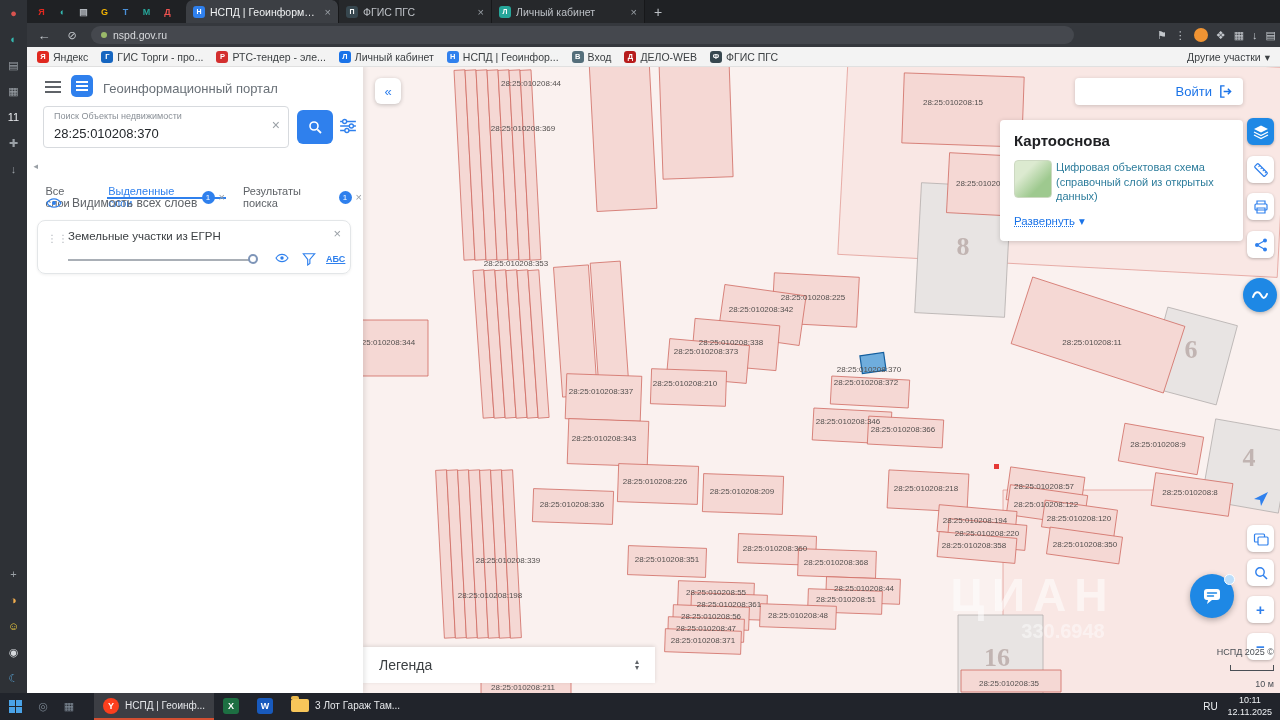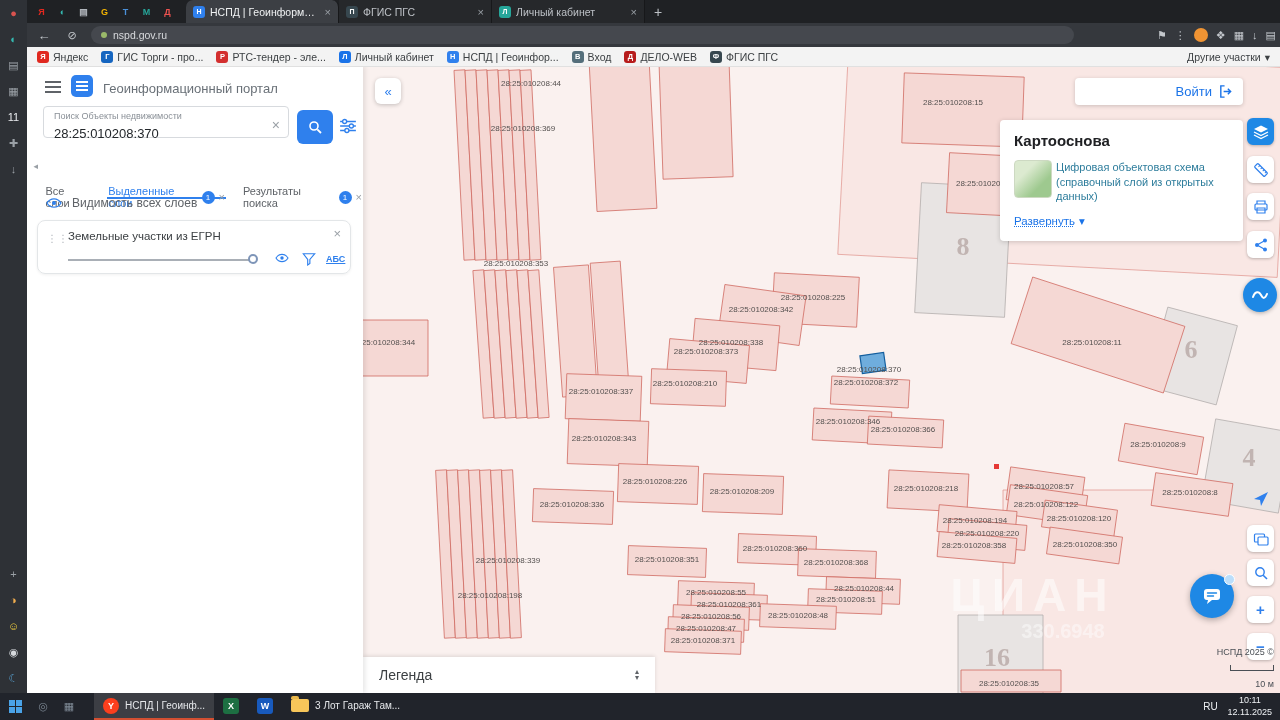--- a/index.html
+++ b/index.html
@@ -32,21 +32,21 @@
   .bm{display:inline-flex;align-items:center;gap:4px;color:#3c4043;font-size:10.5px;white-space:nowrap;}
   .bm-dot{width:12px;height:12px;border-radius:3px;color:#fff;font-size:7.5px;line-height:12px;text-align:center;font-weight:700;flex:none;}
   #other-bm{margin-left:auto;margin-right:10px;display:flex;gap:4px;align-items:center;color:#3c4043;font-size:10.5px;}
   
   #app{position:absolute;left:27px;top:66px;right:0;bottom:27px;background:#fff;z-index:10;}
   #left-panel{position:absolute;left:0;top:0;width:336px;height:100%;background:#fff;z-index:5;box-shadow:2px 0 5px rgba(0,0,0,.10);}
   #hamburger{position:absolute;left:18px;top:15px;width:16px;height:2px;background:#5f6368;box-shadow:0 5px 0 #5f6368,0 10px 0 #5f6368;}
   #logo{position:absolute;left:44px;top:9px;width:22px;height:22px;border-radius:5px;background:#2f80ed;}
   #logo:before{content:"";position:absolute;left:5px;top:6px;width:12px;height:2px;background:#fff;box-shadow:0 4px 0 #fff,0 8px 0 #fff;}
   #panel-title{position:absolute;left:76px;top:15px;font-size:13px;color:#697077;}
-  #search-box{position:absolute;left:16px;top:40px;width:246px;height:32px;border:1px solid #d7dade;border-radius:4px;box-sizing:border-box;}
+  #search-box{position:absolute;left:16px;top:40px;width:246px;height:42px;border:1px solid #d7dade;border-radius:4px;box-sizing:border-box;}
   #search-label{position:absolute;left:10px;top:4px;font-size:9px;color:#8a9097;}
   #search-value{position:absolute;left:10px;top:19px;font-size:13px;color:#23272b;}
   #search-clear{position:absolute;right:8px;top:10px;font-size:14px;color:#9aa0a6;}
   #search-btn{position:absolute;left:270px;top:44px;width:36px;height:34px;background:#2f80ed;border-radius:6px;display:flex;align-items:center;justify-content:center;}
   #filters-btn{position:absolute;left:312px;top:51px;width:20px;height:20px;}
   #panel-tabs{position:absolute;left:0;top:86px;width:100%;height:28px;display:flex;align-items:stretch;}
   #tab-prev{width:18px;display:flex;align-items:center;justify-content:center;color:#9aa0a6;font-size:9px;}
   #ptab-row{display:flex;gap:16px;margin-top:45px;}
   .ptab2{display:flex;align-items:center;gap:4px;font-size:11px;color:#5f6368;border-bottom:2px solid transparent;padding:0 1px;}
   .ptab2.active{color:#2f80ed;border-bottom-color:#2f80ed;}
@@ -76,21 +76,21 @@
   .wm2{font-size:20px;fill:#ffffff;opacity:.45;font-weight:700;text-anchor:middle;}
   #collapse-btn{position:absolute;left:12px;top:12px;width:26px;height:26px;background:#fff;border-radius:6px;box-shadow:0 1px 4px rgba(0,0,0,.22);color:#2f80ed;font-size:13px;display:flex;align-items:center;justify-content:center;}
   #login-btn{position:absolute;left:712px;top:12px;width:168px;height:27px;background:#fff;border-radius:4px;box-shadow:0 1px 4px rgba(0,0,0,.18);display:flex;align-items:center;justify-content:flex-end;padding:0 10px;gap:6px;color:#1a73e8;font-size:13px;box-sizing:border-box;}
   #basemap-card{position:absolute;left:637px;top:54px;width:243px;background:#fff;border-radius:4px;box-shadow:0 1px 5px rgba(0,0,0,.18);padding:12px 14px;box-sizing:border-box;}
   #bm-title{font-size:15px;font-weight:700;color:#202124;}
   #bm-row{display:flex;gap:4px;margin-top:11px;}
   #bm-thumb{width:36px;height:36px;border-radius:4px;flex:none;background:linear-gradient(135deg,#dcead0 30%,#9ec98f 70%);border:1px solid #cdd9c2;}
   #bm-text{font-size:11px;color:#2e7d9c;line-height:1.32;}
   #bm-expand{margin-top:10px;font-size:11.5px;color:#1a73e8;display:inline-flex;gap:4px;align-items:center;}
   #bm-expand .lbl{text-decoration:underline dotted;}
-  #legend{position:absolute;left:0;bottom:0;width:292px;height:36px;background:#fff;box-shadow:0 -1px 4px rgba(0,0,0,.12);display:flex;align-items:center;justify-content:space-between;padding:8px 16px;font-size:14px;color:#3c4043;box-sizing:border-box;}
+  #legend{position:absolute;left:0;bottom:10px;width:292px;height:36px;background:#fff;box-shadow:0 -1px 4px rgba(0,0,0,.12);display:flex;align-items:center;justify-content:space-between;padding:8px 16px;font-size:14px;color:#3c4043;box-sizing:border-box;}
   #legend-chev{display:flex;flex-direction:column;line-height:.75;font-size:8px;color:#5f6368;}
   .mtool{position:absolute;left:884px;width:27px;height:27px;background:#fff;border-radius:6px;box-shadow:0 1px 3px rgba(0,0,0,.25);display:flex;align-items:center;justify-content:center;}
   .mtool.active{background:#1e88e5;}
   #tool-assist{position:absolute;left:880px;top:212px;width:34px;height:34px;border-radius:50%;background:#1e88e5;box-shadow:0 1px 4px rgba(0,0,0,.3);display:flex;align-items:center;justify-content:center;}
   #chat-btn{position:absolute;left:827px;top:508px;width:44px;height:44px;border-radius:50%;background:#1e88e5;box-shadow:0 2px 6px rgba(0,0,0,.3);display:flex;align-items:center;justify-content:center;}
   #chat-badge{position:absolute;left:861px;top:508px;width:9px;height:9px;border-radius:50%;background:#bbdefb;border:1px solid #fff;}
   .zoomglyph{color:#2f80ed;font-size:15px;font-weight:700;}
   #attr-row{position:absolute;right:6px;bottom:4px;display:flex;align-items:flex-end;gap:8px;font-size:9px;color:#4a4f55;flex-direction:column;}
   #scalebar{width:42px;height:5px;border-bottom:1.5px solid #4a4f55;border-left:1.5px solid #4a4f55;border-right:1.5px solid #4a4f55;}
   

